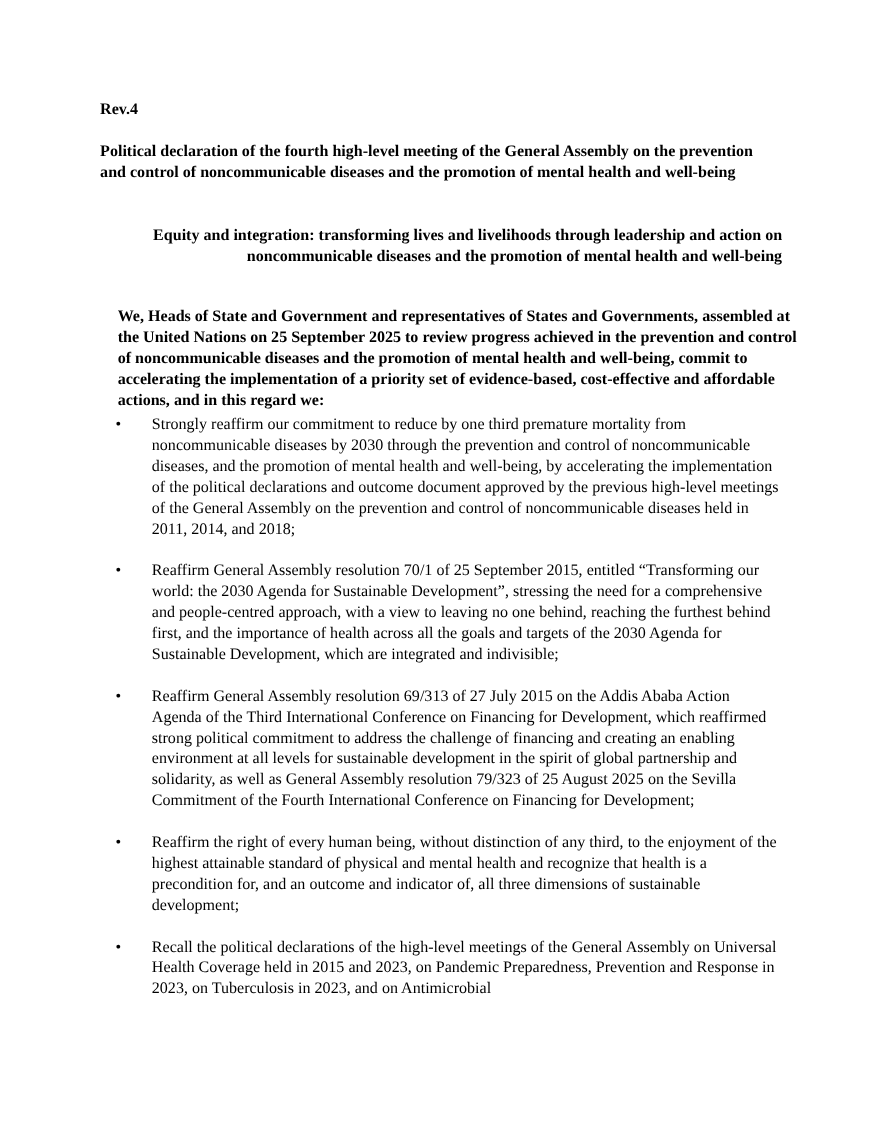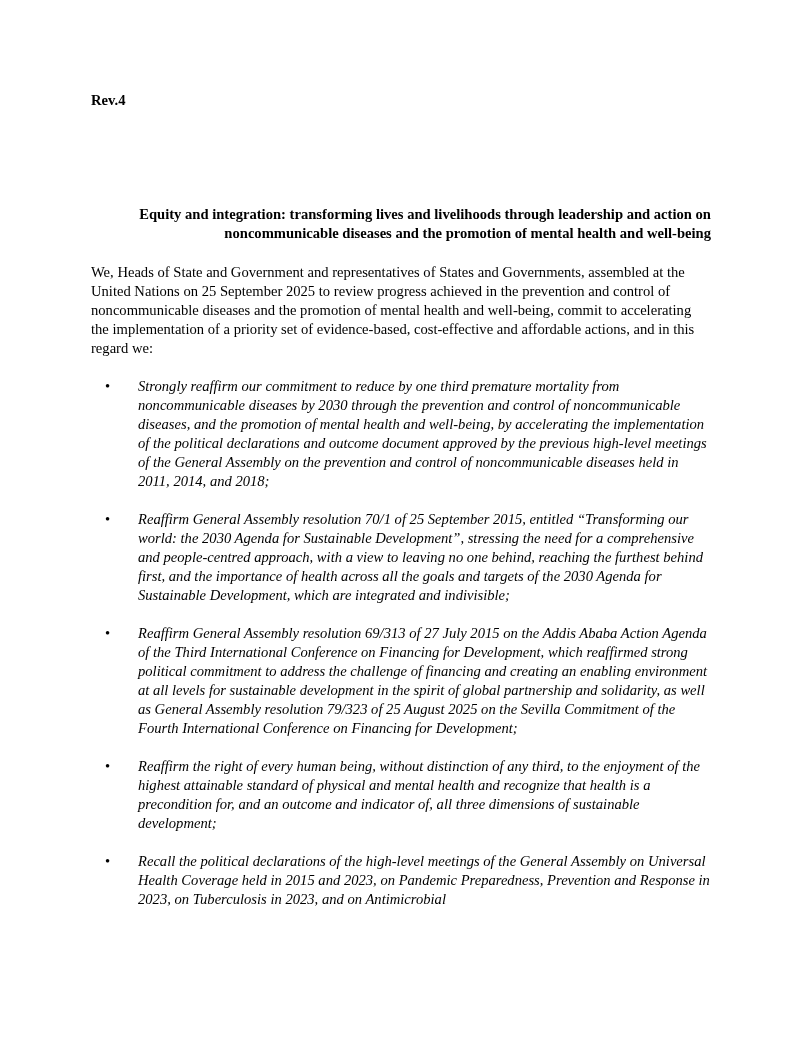--- a/index.html
+++ b/index.html
@@ -47,21 +47,22 @@
       width: 620px;
       font-weight: bold;
       margin: 0;
       text-align: right;
     }
     .intro {
       position: absolute;
       left: 91px;
       top: 263px;
       width: 620px;
-      margin: 0;
+      margin: 16px;
+      font-weight: bold;
     }
     .bullets {
       position: absolute;
       left: 91px;
       top: 377px;
       width: 620px;
       margin: 0;
       padding: 0;
       list-style: none;
     }
@@ -70,29 +71,29 @@
       padding-left: 47px;
       margin: 0 0 19px 0;
     }
     .bullet-mark {
       position: absolute;
       left: 14px;
       top: 0;
     }
     .bullet-text {
       display: block;
-      font-style: italic;
     }
   </style>
 </head>
 <body>
 
 <div class="page">
   <p class="rev">Rev.4</p>
 
+  <p class="title">Political declaration of the fourth high-level meeting of the General Assembly on the prevention and control of noncommunicable diseases and the promotion of mental health and well-being</p>
 
   <p class="subtitle">Equity and integration: transforming lives and livelihoods through leadership and action on noncommunicable diseases and the promotion of mental health and well-being</p>
 
   <p class="intro">We, Heads of State and Government and representatives of States and Governments, assembled at the United Nations on 25 September 2025 to review progress achieved in the prevention and control of noncommunicable diseases and the promotion of mental health and well-being, commit to accelerating the implementation of a priority set of evidence-based, cost-effective and affordable actions, and in this regard we:</p>
 
   <ul class="bullets">
     <li class="bullet-item">
       <span class="bullet-mark">•</span>
       <span class="bullet-text">Strongly reaffirm our commitment to reduce by one third premature mortality from noncommunicable diseases by 2030 through the prevention and control of noncommunicable diseases, and the promotion of mental health and well-being, by accelerating the implementation of the political declarations and outcome document approved by the previous high-level meetings of the General Assembly on the prevention and control of noncommunicable diseases held in 2011, 2014, and 2018;</span>
     </li>

